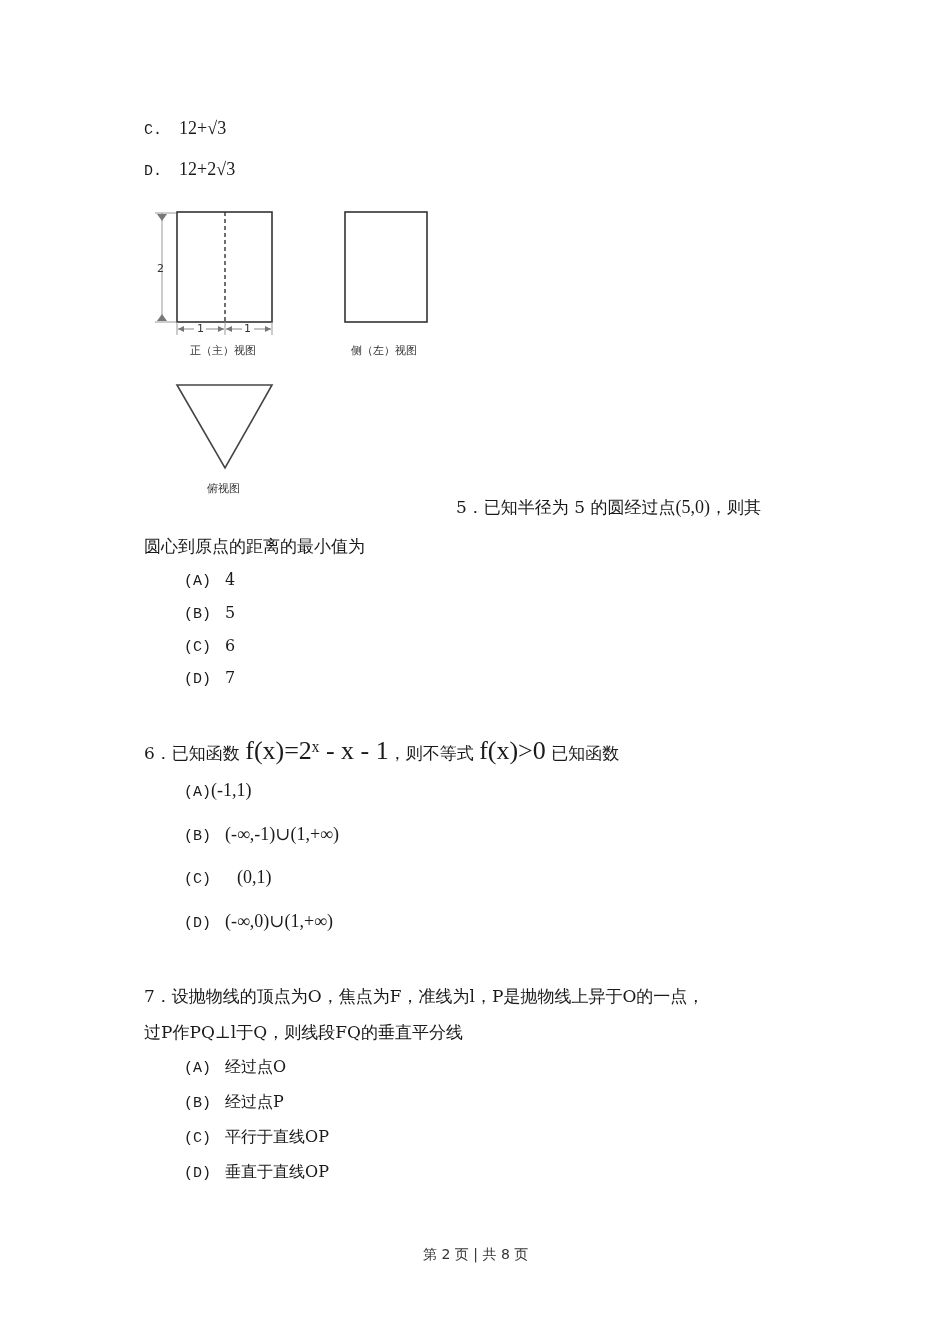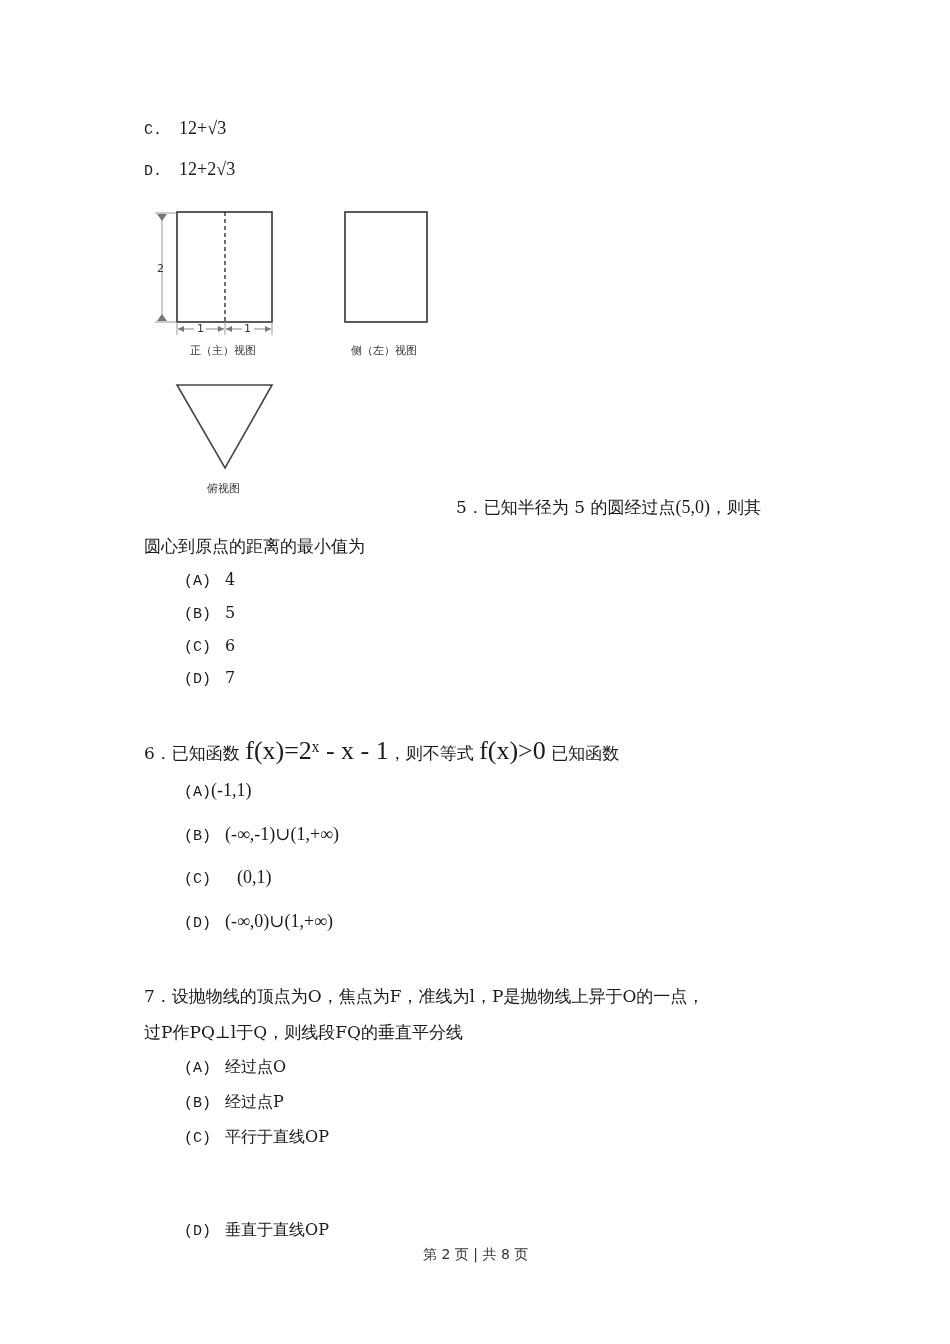--- a/index.html
+++ b/index.html
@@ -112,17 +112,17 @@
 
 <div class="abs opt" style="left:184px;top:1057px;">
   <span class="lbl">(A)</span><span style="margin-left:14px;">经过点O</span>
 </div>
 <div class="abs opt" style="left:184px;top:1092px;">
   <span class="lbl">(B)</span><span style="margin-left:14px;">经过点P</span>
 </div>
 <div class="abs opt" style="left:184px;top:1127px;">
   <span class="lbl">(C)</span><span style="margin-left:14px;">平行于直线OP</span>
 </div>
-<div class="abs opt" style="left:184px;top:1220px;text-align:center;">
+<div class="abs opt" style="left:184px;top:1162px;text-align:center;">
   <span class="lbl">(D)</span><span style="margin-left:14px;">垂直于直线OP</span>
 </div>
 
 <div class="abs footer" style="left:423px;top:1246px;">第 2 页 | 共 8 页</div>
 
 </body></html>

